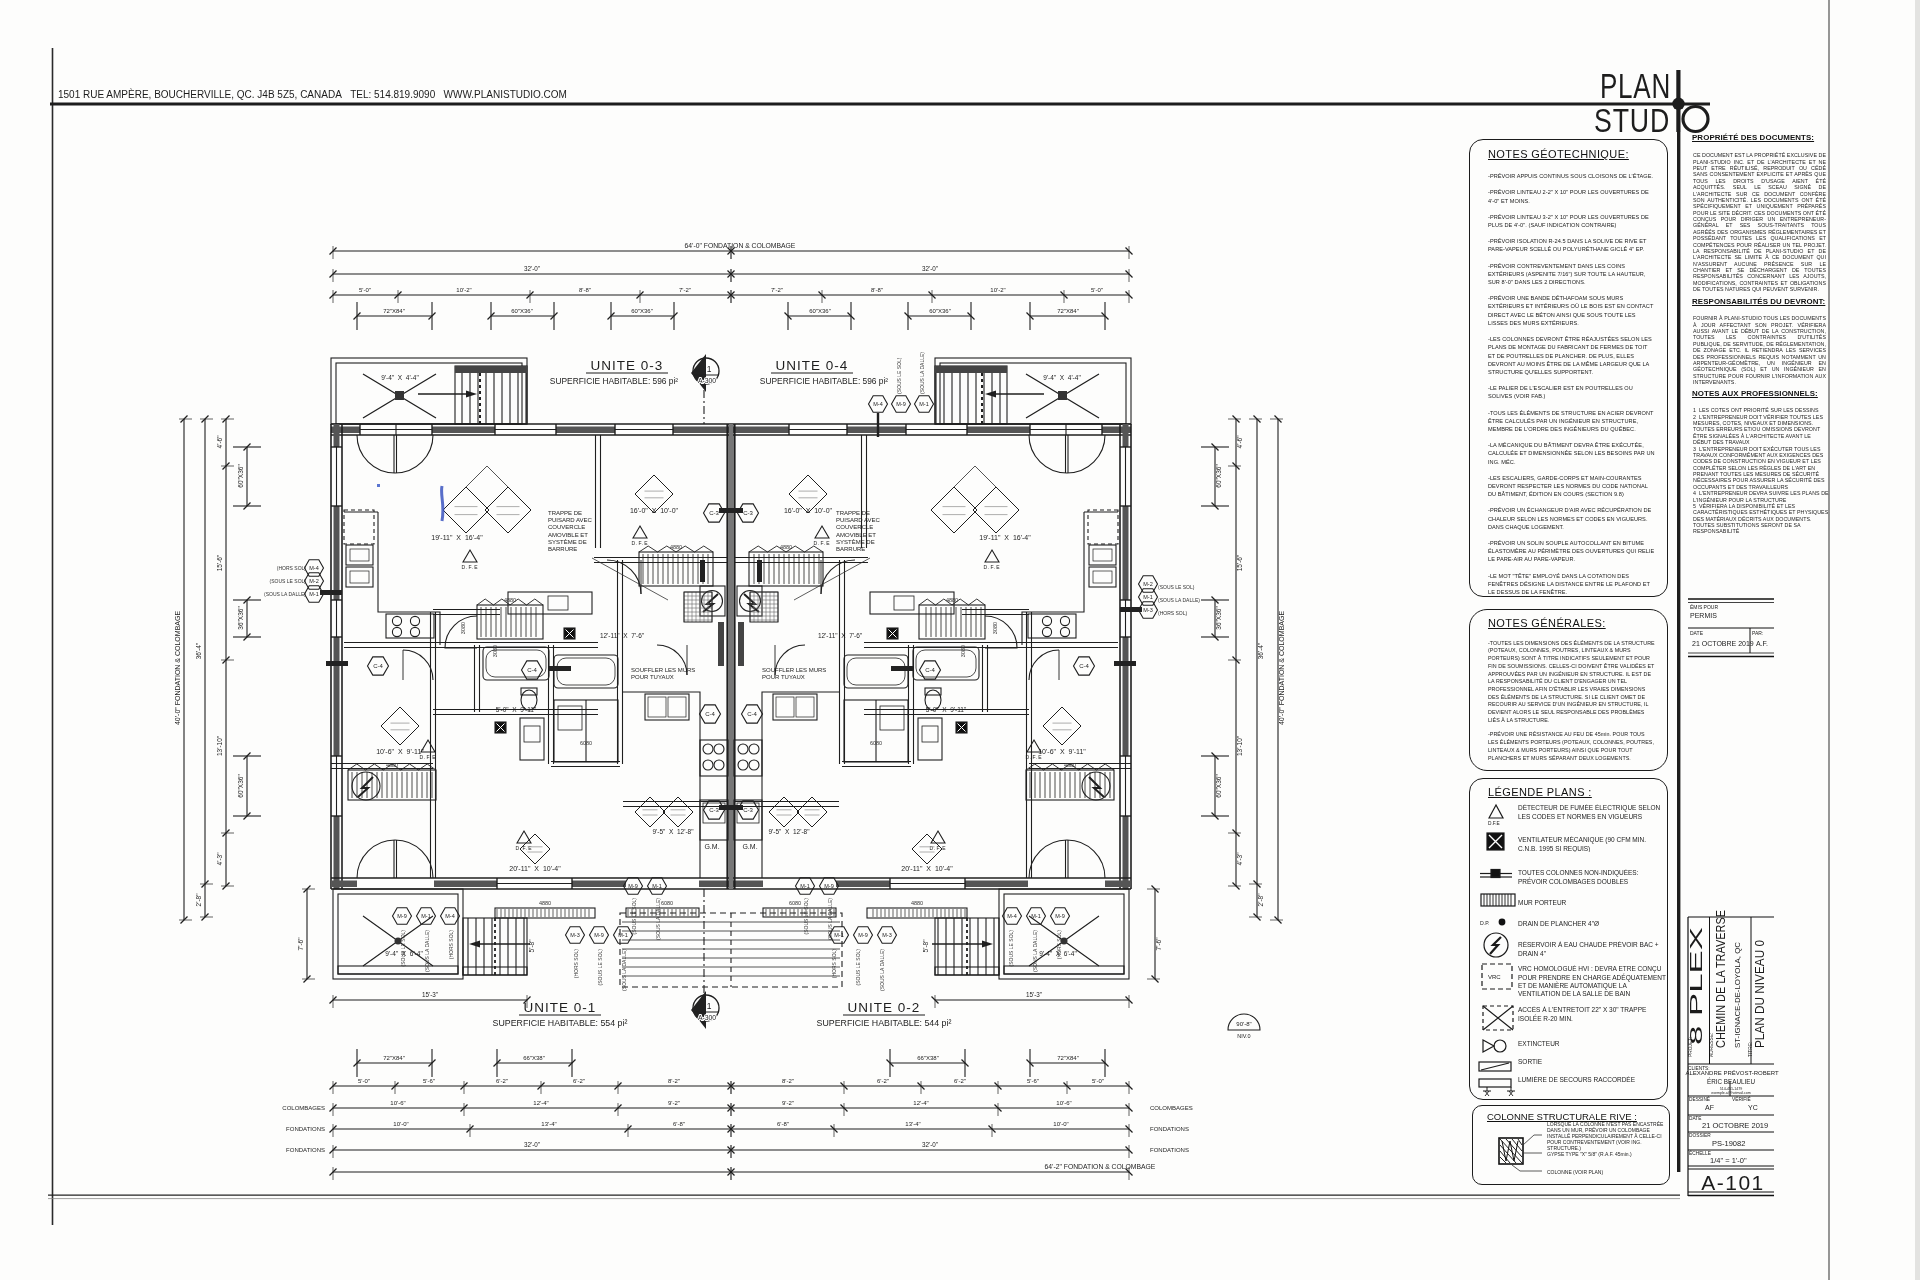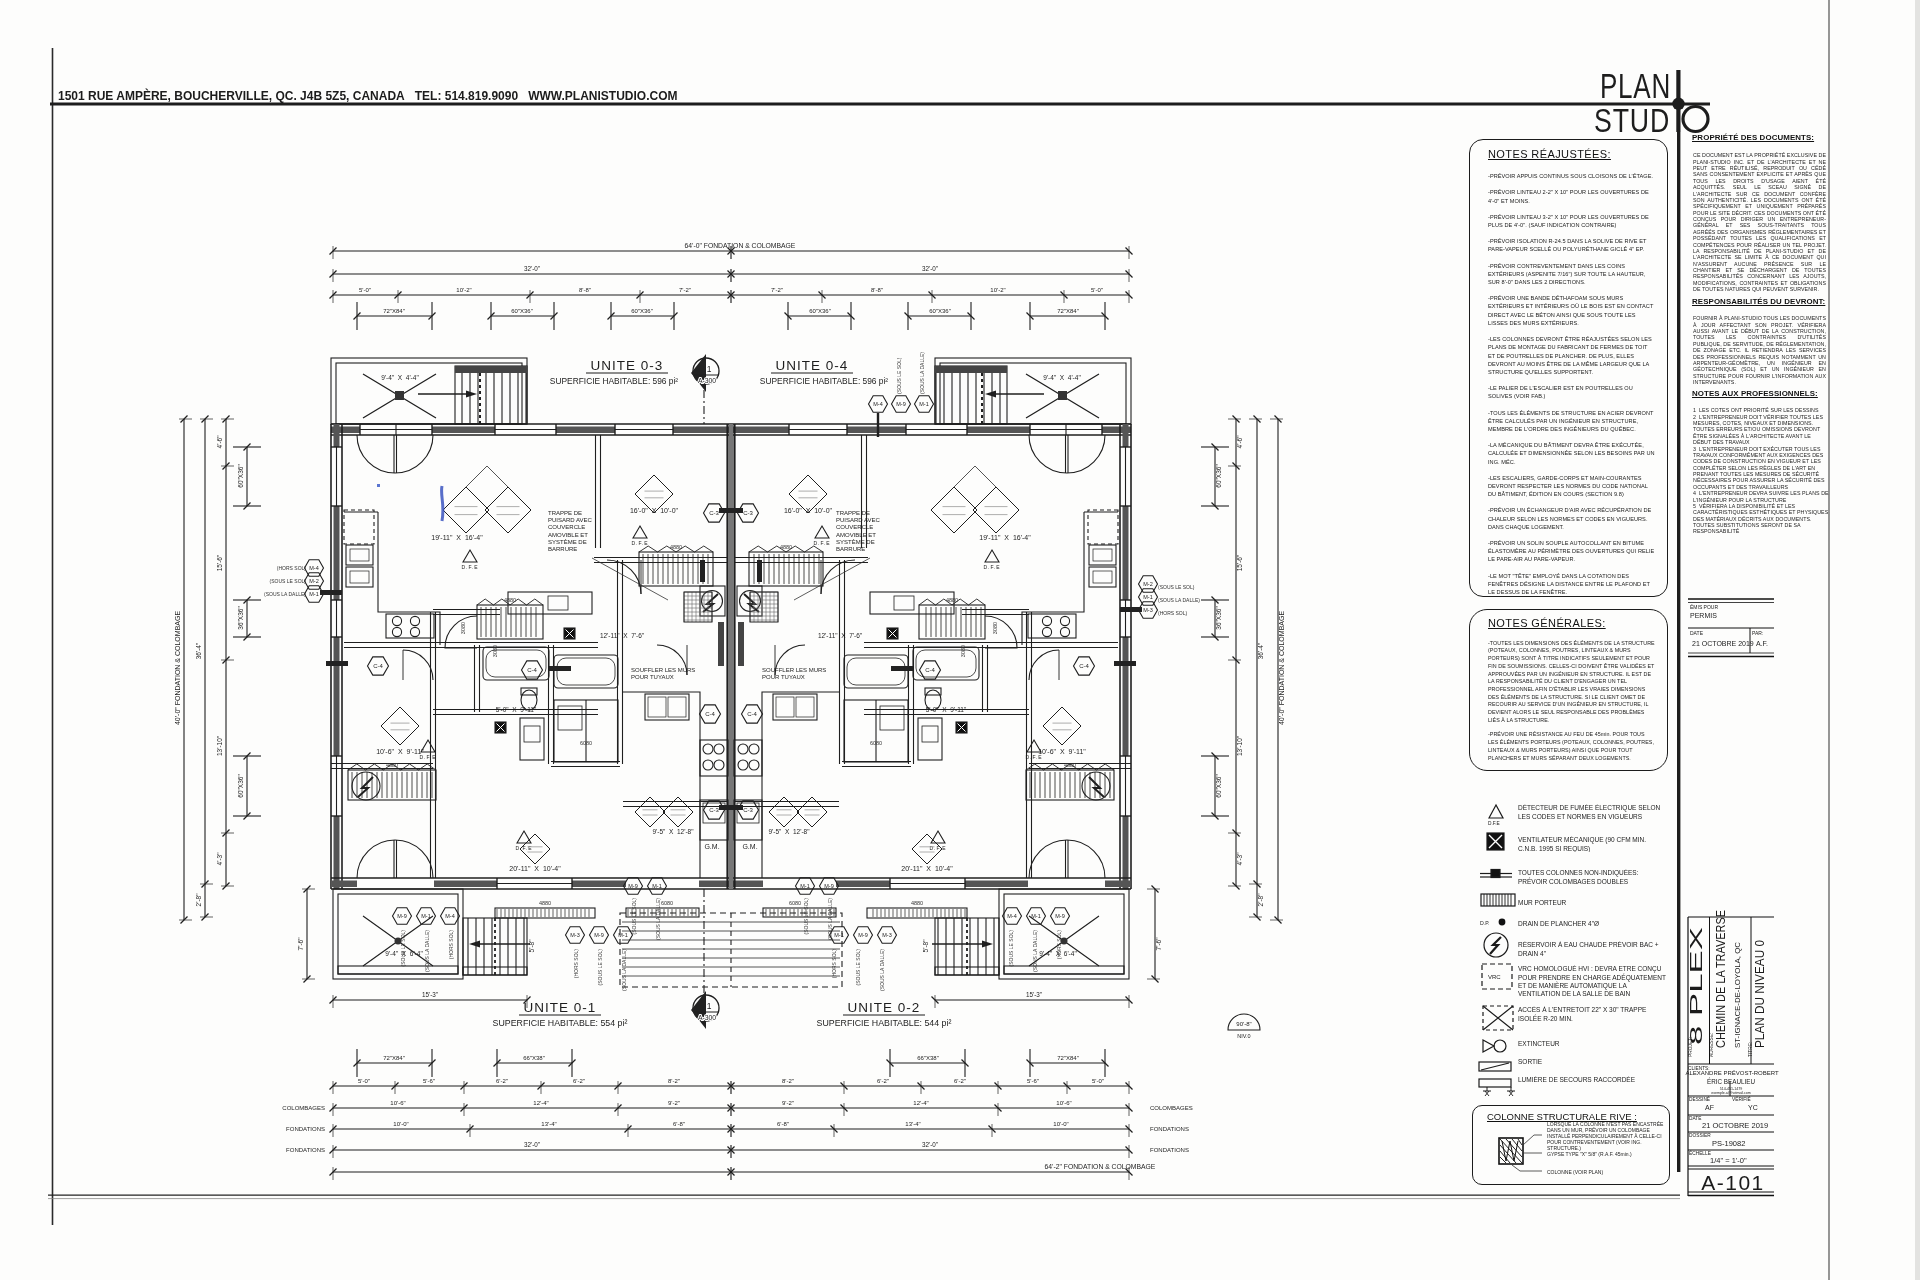--- a/index.html
+++ b/index.html
@@ -1,19 +1,19 @@
 <!DOCTYPE html>
 <html><head>
 <meta charset="utf-8">
 <style>
 html,body{margin:0;padding:0;background:#ffffff;}
 #page{position:relative;width:1920px;height:1280px;background:#fdfdfc;overflow:hidden;
   font-family:"Liberation Sans",sans-serif;color:#222;}
 .abs{position:absolute;}
-.hdr{font-size:12px;letter-spacing:0;color:#1c1c1c;font-weight:bold;}
+.hdr{font-size:10px;letter-spacing:0;color:#1c1c1c;}
 .notebox{position:absolute;border:1.6px solid #1c1c1c;border-radius:14px;background:transparent;}
 .nb-title{font-size:11px;letter-spacing:.4px;text-decoration:underline;color:#111;}
 .nb-text{font-size:11.2px;line-height:16.4px;letter-spacing:.1px;color:#1b1b1b;
   transform:scale(.5);transform-origin:0 0;}
 .nb-text p{margin:0 0 16px 0;}
 .nb2{font-size:10.7px;line-height:15.4px;}
 .nb2 p{margin:0 0 14px 0;}
 .tinyhead{font-size:7.9px;letter-spacing:.1px;text-decoration:underline;color:#111;font-weight:bold;}
 .tiny{font-size:10.6px;line-height:12.75px;letter-spacing:.1px;color:#242424;text-align:justify;
   transform:scale(.5);transform-origin:0 0;}
@@ -819,21 +819,21 @@
 <g stroke="#1f1f1f" fill="none" stroke-width="1.1">
 <path d="M 1228 1030 A 16 16 0 0 1 1260 1030 Z"></path>
 <text x="1244" y="1026" font-size="6" fill="#222" stroke="none" text-anchor="middle">90'-8"</text>
 <text x="1244" y="1038" font-size="5.5" fill="#222" stroke="none" text-anchor="middle">NIV.0</text>
 </g>
 <path d="M 442 486 C 440 495, 445 505, 442 521" stroke="#3b55c0" stroke-width="3" fill="none" opacity="0.85"></path>
 <rect x="377" y="484" width="3" height="3" fill="#5b75d0"></rect>
   </svg>
 
   <div class="notebox" style="left:1469px;top:139px;width:197px;height:456px;">
-    <div class="abs nb-title" style="left:18px;top:8px;">NOTES RÉAJUSTÉES:</div>
+    <div class="abs nb-title" style="left:18px;top:8px;">NOTES GÉOTECHNIQUE:</div>
     <div class="abs nb-text" style="left:18px;top:32px;width:336px;">
       <p>-PRÉVOIR APPUIS CONTINUS SOUS CLOISONS DE L'ÉTAGE.</p>
       <p>-PRÉVOIR LINTEAU 2-2" X 10" POUR LES OUVERTURES DE 4'-0" ET MOINS.</p>
       <p>-PRÉVOIR LINTEAU 3-2" X 10" POUR LES OUVERTURES DE PLUS DE 4'-0". (SAUF INDICATION CONTRAIRE)</p>
       <p>-PRÉVOIR ISOLATION R-24.5 DANS LA SOLIVE DE RIVE ET PARE-VAPEUR SCELLÉ OU POLYURÉTHANE GICLÉ 4" EP.</p>
       <p>-PRÉVOIR CONTREVENTEMENT DANS LES COINS EXTÉRIEURS (ASPENITE 7/16") SUR TOUTE LA HAUTEUR, SUR 8'-0" DANS LES 2 DIRECTIONS.</p>
       <p>-PRÉVOIR UNE BANDE DÉTHAFOAM SOUS MURS EXTÉRIEURS ET INTÉRIEURS OÙ LE BOIS EST EN CONTACT DIRECT AVEC LE BÉTON AINSI QUE SOUS TOUTE LES LISSES DES MURS EXTÉRIEURS.</p>
       <p>-LES COLONNES DEVRONT ÊTRE RÉAJUSTÉES SELON LES PLANS DE MONTAGE DU FABRICANT DE FERMES DE TOIT ET DE POUTRELLES DE PLANCHER. DE PLUS, ELLES DEVRONT AU MOINS ÊTRE DE LA MÊME LARGEUR QUE LA STRUCTURE QU'ELLES SUPPORTENT.</p>
       <p>-LE PALIER DE L'ESCALIER EST EN POUTRELLES OU SOLIVES (VOIR FAB.)</p>
       <p>-TOUS LES ÉLÉMENTS DE STRUCTURE EN ACIER DEVRONT ÊTRE CALCULÉS PAR UN INGÉNIEUR EN STRUCTURE, MEMBRE DE L'ORDRE DES INGÉNIEURS DU QUÉBEC.</p>
@@ -846,20 +846,23 @@
   </div>
 
   <div class="notebox" style="left:1469px;top:609px;width:197px;height:160px;border-radius:18px;">
     <div class="abs nb-title" style="left:18px;top:7px;">NOTES GÉNÉRALES:</div>
     <div class="abs nb-text nb2" style="left:18px;top:29px;width:336px;">
       <p>-TOUTES LES DIMENSIONS DES ÉLÉMENTS DE LA STRUCTURE (POTEAUX, COLONNES, POUTRES, LINTEAUX &amp; MURS PORTEURS) SONT À TITRE INDICATIFS SEULEMENT ET POUR FIN DE SOUMISSIONS. CELLES-CI DOIVENT ÊTRE VALIDÉES ET APPROUVÉES PAR UN INGÉNIEUR EN STRUCTURE. IL EST DE LA RESPONSABILITÉ DU CLIENT D'ENGAGER UN TEL PROFESSIONNEL AFIN D'ÉTABLIR LES VRAIES DIMENSIONS DES ÉLÉMENTS DE LA STRUCTURE. SI LE CLIENT OMET DE RECOURIR AU SERVICE D'UN INGÉNIEUR EN STRUCTURE, IL DEVIENT ALORS LE SEUL RESPONSABLE DES PROBLÈMES LIÉS À LA STRUCTURE.</p>
       <p>-PRÉVOIR UNE RÉSISTANCE AU FEU DE 45min. POUR TOUS LES ÉLÉMENTS PORTEURS (POTEAUX, COLONNES, POUTRES, LINTEAUX &amp; MURS PORTEURS) AINSI QUE POUR TOUT PLANCHERS ET MURS SÉPARANT DEUX LOGEMENTS.</p>
     </div>
   </div>
 
+  <div class="notebox" style="left:1469px;top:778px;width:197px;height:320px;">
+    <div class="abs nb-title" style="left:18px;top:7px;">LÉGENDE PLANS :</div>
+  </div>
   <svg class="abs" style="left:1469px;top:778px;" width="197" height="320" viewBox="0 0 197 320">
     <g stroke="#1b1b1b" fill="none" stroke-width="1.2">
       <path d="M 20 40 L 27 27 L 34 40 Z"></path>
       <rect x="18" y="55" width="17" height="17" fill="#111"></rect>
       <path d="M 20 57 L 33 70 M 33 57 L 20 70" stroke="#fff" stroke-width="1.4"></path>
       <line x1="11" y1="95.5" x2="43" y2="95.5"></line>
       <rect x="22" y="91.5" width="9" height="8" fill="#111"></rect>
       <line x1="11" y1="99" x2="43" y2="99"></line>
       <rect x="12" y="116" width="34" height="12"></rect>
       <g stroke-width="0.9">

